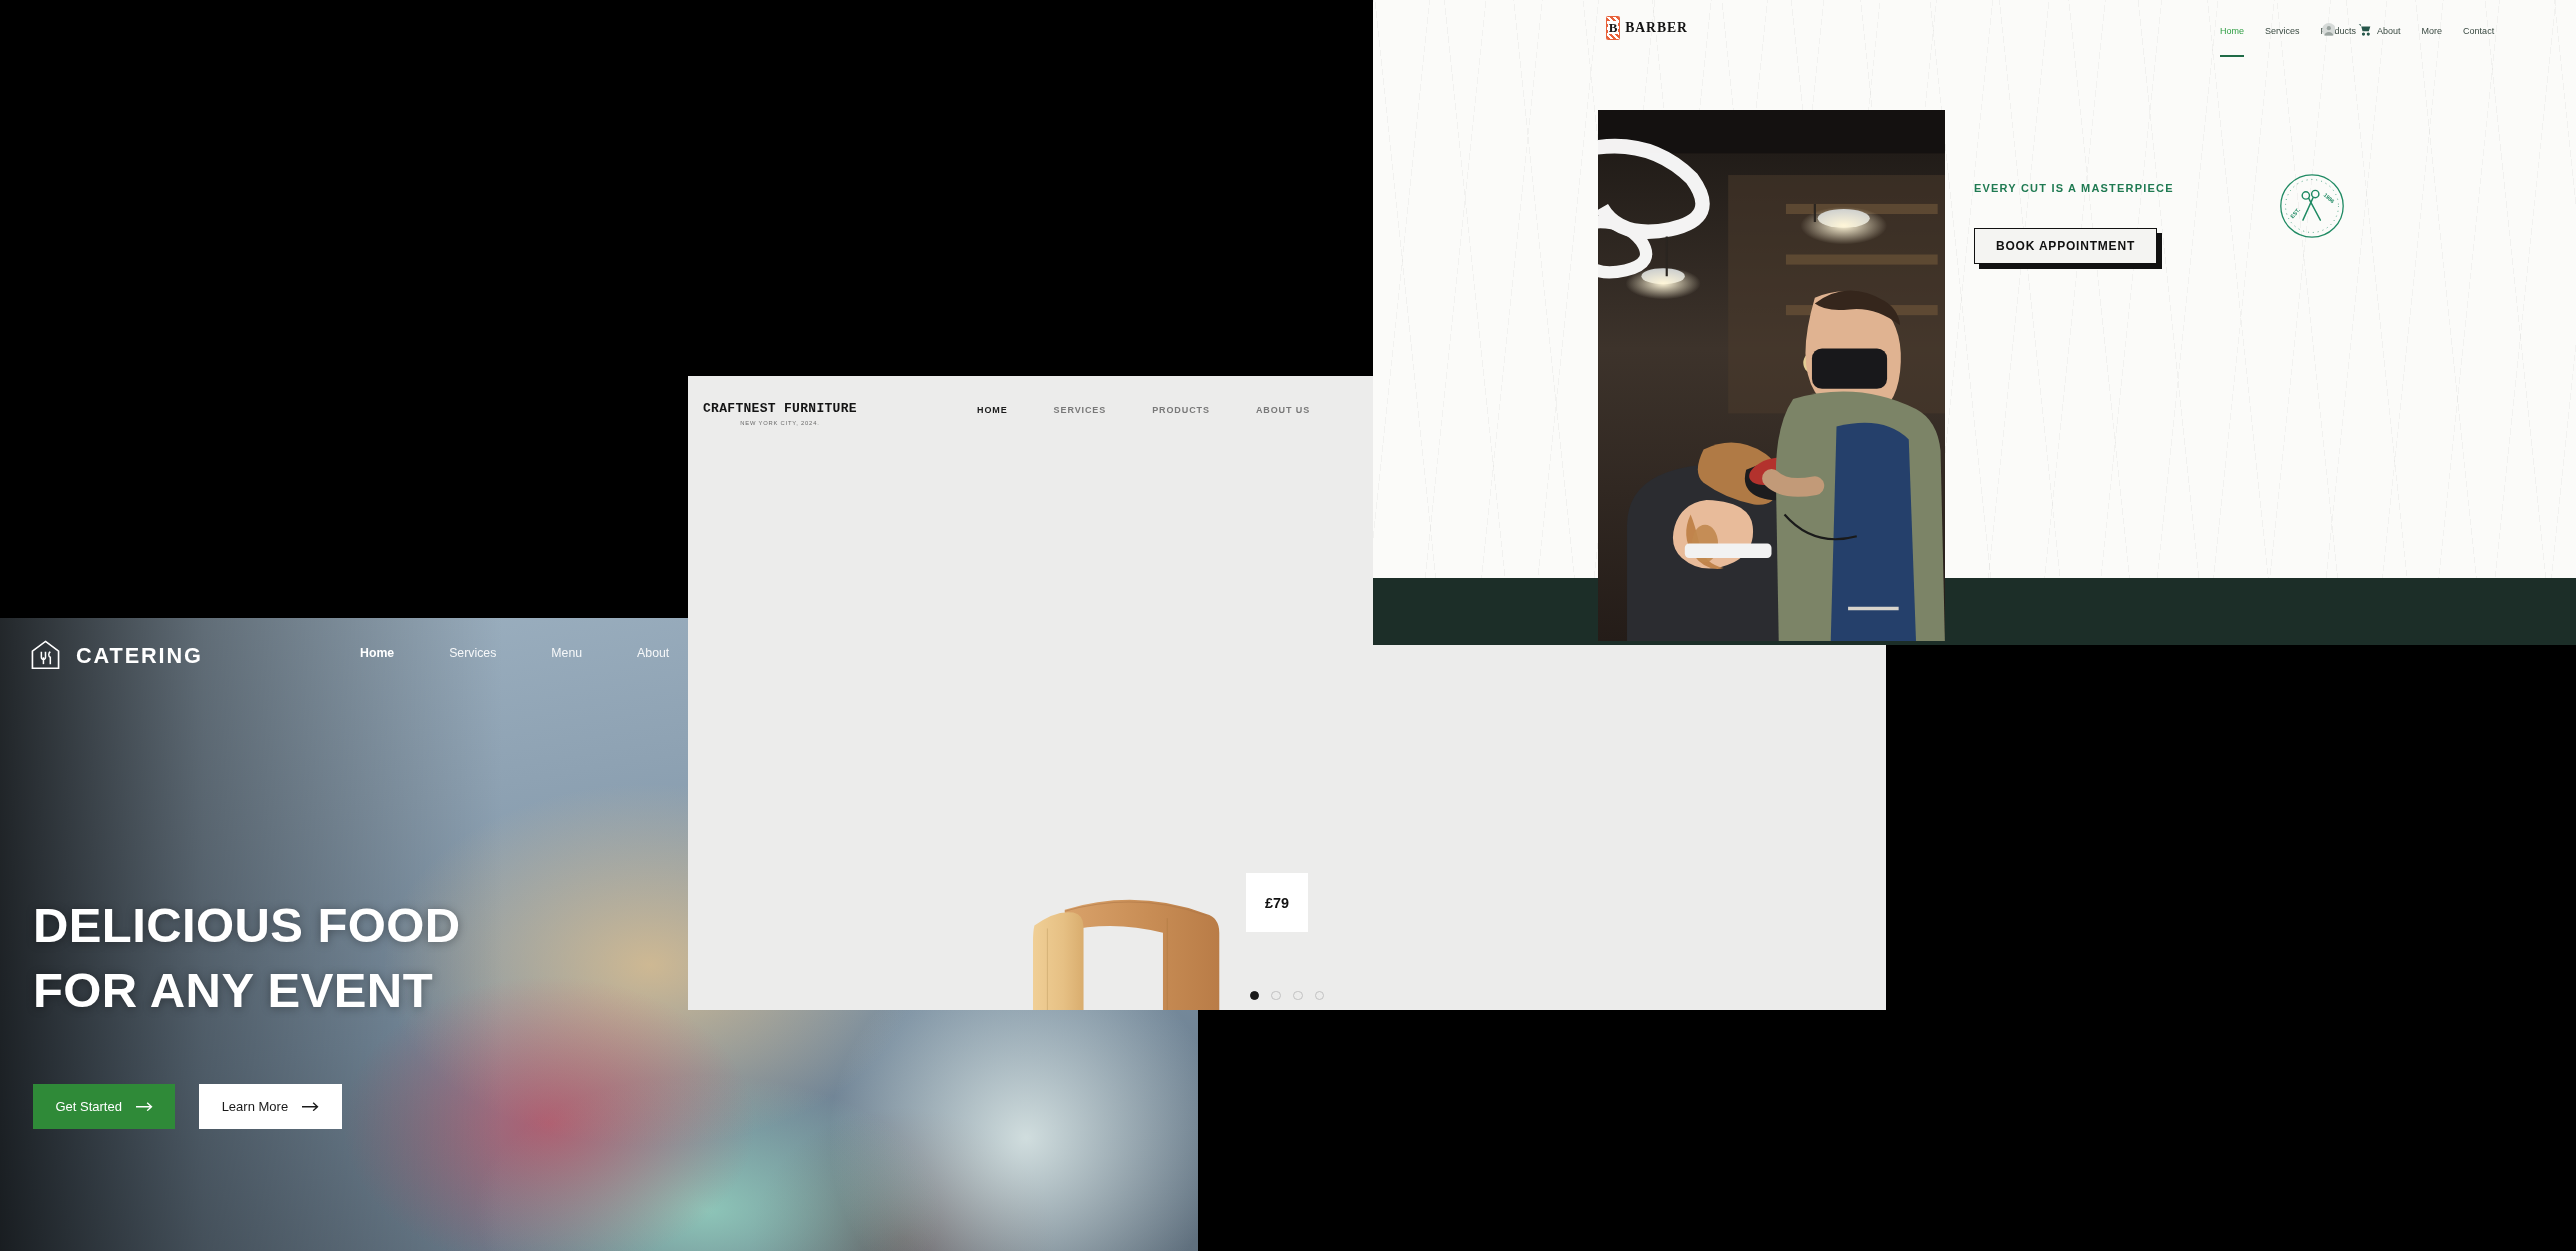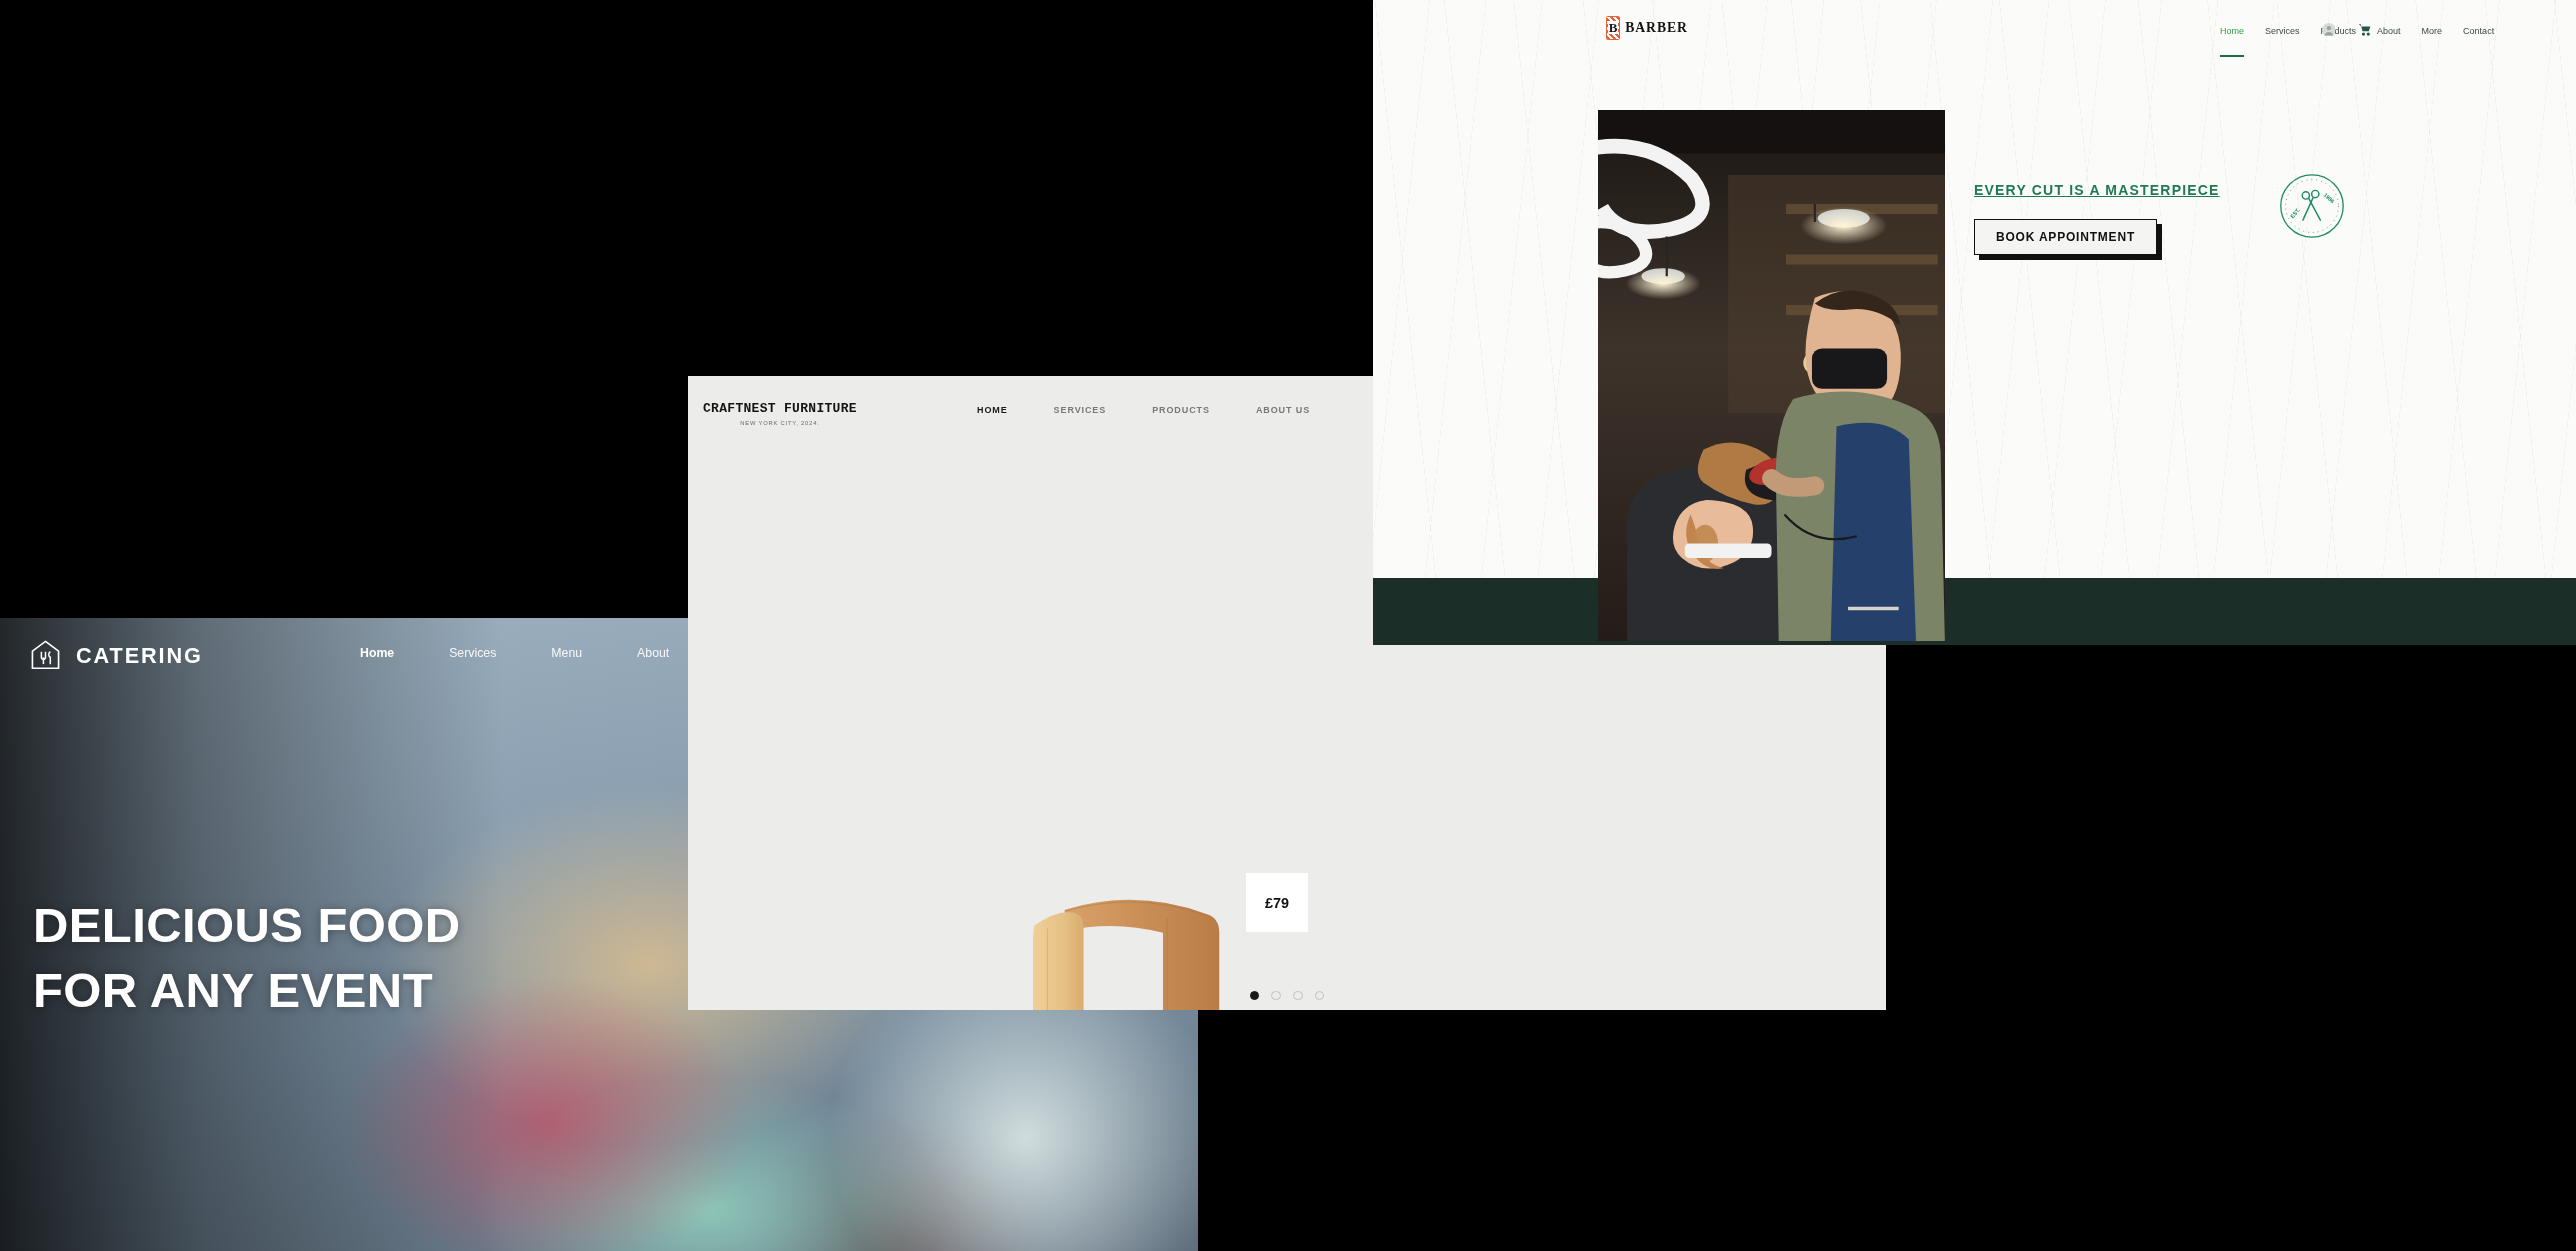--- a/index.html
+++ b/index.html
@@ -26,21 +26,21 @@
   .b-brand{font-family:"Liberation Serif",serif;font-weight:bold;font-size:13.7px;letter-spacing:0.9px;color:#141414;}
   .b-menu{position:absolute;left:847px;top:0;height:61px;display:flex;align-items:center;gap:21px;}
   .b-menu a{font-size:9px;color:#3a4a42;text-decoration:none;position:relative;padding:2.9px 0;}
   .b-menu a.active{color:#2f9e44;}
   .b-menu a.active::after{content:"";position:absolute;left:0;right:0;bottom:-19px;height:2.2px;background:#1f6b47;}
   .b-icons{position:absolute;right:204px;top:0;height:61px;display:flex;align-items:center;gap:23px;}
   .b-photo{position:absolute;left:225px;top:110px;width:347px;height:531px;overflow:hidden;z-index:5;
      background:#241f1c;}
   .b-band{position:absolute;left:0;top:578px;width:100%;height:67px;background:#1c2e28;z-index:2;}
   .b-right{position:absolute;left:601px;top:182px;width:405px;z-index:4;}
-  .b-eyebrow{font-size:14px;font-weight:bold;letter-spacing:1.2px;color:#1f7a52;margin-bottom:21px;text-decoration:underline;}
+  .b-eyebrow{font-size:11px;font-weight:bold;letter-spacing:1.2px;color:#1f7a52;margin-bottom:34px;}
   .b-h1{font-family:"Liberation Serif",serif;font-size:47px;line-height:1.18;color:#172b23;
      font-weight:bold;letter-spacing:-0.7px;margin:0 0 32px 0;}
   .b-p{font-size:10.8px;line-height:1.82;color:#4d5a54;width:311px;margin-bottom:32px;}
   .b-cta{display:inline-block;position:relative;}
   .b-cta .shadow{position:absolute;left:5px;top:5px;width:100%;height:100%;background:#111;}
   .b-cta .face{position:relative;border:1.4px solid #111;background:#f4f4f2;
      padding:10px 21px;font-size:12px;font-weight:bold;letter-spacing:0.8px;color:#111;}
   .b-seal{position:absolute;left:898px;top:165px;width:82px;height:82px;z-index:4;}
 
   
@@ -109,20 +109,38 @@
       <a href="#">Menu</a>
       <a href="#">About</a>
     </div>
   </div>
 
   <div class="c-h1">
     <div>DELICIOUS FOOD</div>
     <div>FOR ANY EVENT</div>
   </div>
 
+  <div class="c-btns">
+    <div class="c-btn go">
+      <span>Get Started</span>
+      <span>
+        <svg width="17.3" height="9.4" viewBox="0 0 24 13" fill="none" stroke="#fff" stroke-width="1.9">
+          <path d="M0 6.5 H21 M15.5 1 L21.5 6.5 L15.5 12"></path>
+        </svg>
+      </span>
+    </div>
+    <div class="c-btn more">
+      <span>Learn More</span>
+      <span>
+        <svg width="17.3" height="9.4" viewBox="0 0 24 13" fill="none" stroke="#1a1a1a" stroke-width="1.9">
+          <path d="M0 6.5 H21 M15.5 1 L21.5 6.5 L15.5 12"></path>
+        </svg>
+      </span>
+    </div>
+  </div>
 </div>
 
 <div class="win" id="furn">
   <div class="f-nav">
     <div class="f-logo">
       <div class="t">CRAFTNEST FURNITURE</div>
       <div class="s">NEW YORK CITY, 2024.</div>
     </div>
     <div class="f-menu">
       <a href="#" class="active">HOME</a>

